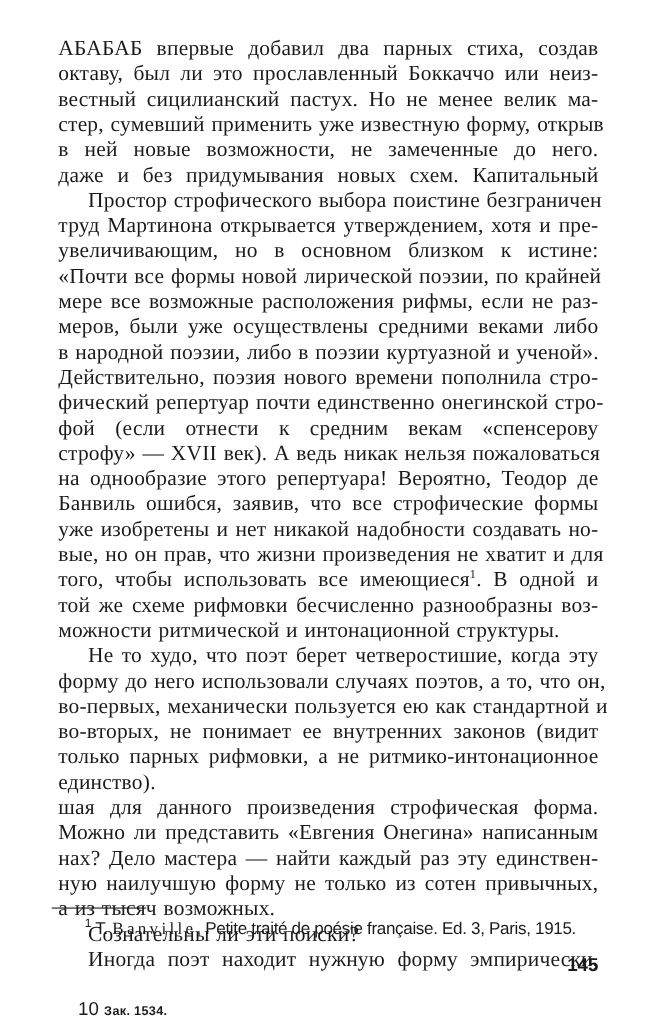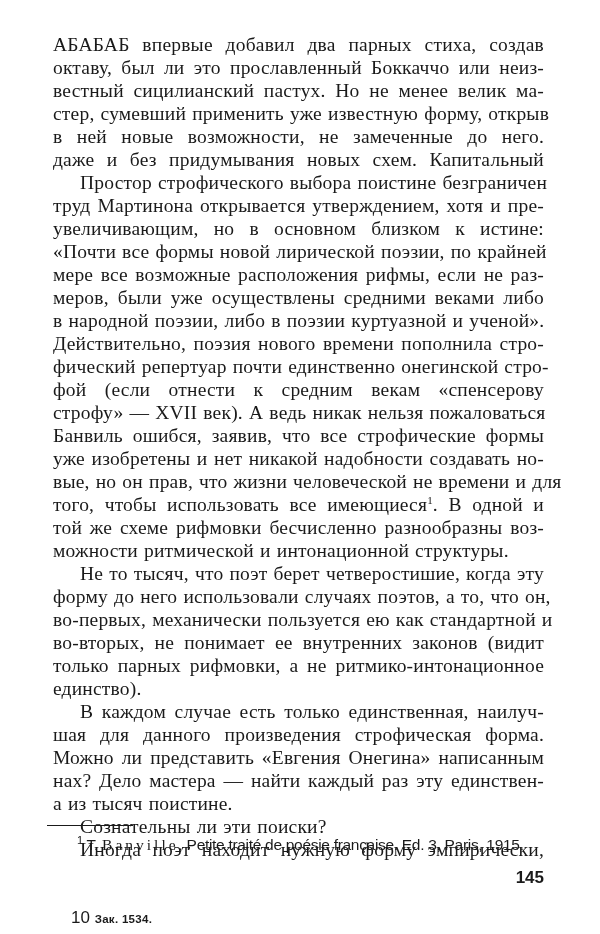--- a/index.html
+++ b/index.html
@@ -117,43 +117,44 @@
     <span class="line">труд Мартинона открывается утверждением, хотя и пре-</span>
     <span class="line">увеличивающим, но в основном близком к истине:</span>
     <span class="line">«Почти все формы новой лирической поэзии, по крайней</span>
     <span class="line">мере все возможные расположения рифмы, если не раз-</span>
     <span class="line">меров, были уже осуществлены средними веками либо</span>
     <span class="line">в народной поэзии, либо в поэзии куртуазной и ученой».</span>
     <span class="line">Действительно, поэзия нового времени пополнила стро-</span>
     <span class="line">фический репертуар почти единственно онегинской стро-</span>
     <span class="line">фой (если отнести к средним векам «спенсерову</span>
     <span class="line">строфу» — XVII век). А ведь никак нельзя пожаловаться</span>
+    <span class="line">на однообразие этого репертуара! Вероятно, Теодор де</span>
     <span class="line">Банвиль ошибся, заявив, что все строфические формы</span>
     <span class="line">уже изобретены и нет никакой надобности создавать но-</span>
-    <span class="line">вые, но он прав, что жизни человеческой не времени и для</span>
+    <span class="line">вые, но он прав, что жизни произведения не хватит и для</span>
     <span class="line"><span>того, чтобы использовать все имеющиеся</span><span class="sup">1</span><span>. В одной и</span></span>
     <span class="line">той же схеме рифмовки бесчисленно разнообразны воз-</span>
     <span class="line last">можности ритмической и интонационной структуры.</span>
   </div>
 
   <div>
-    <span class="line indent">Не то тысяч, что поэт берет четверостишие, когда эту</span>
+    <span class="line indent">Не то худо, что поэт берет четверостишие, когда эту</span>
     <span class="line">форму до него использовали случаях поэтов, а то, что он,</span>
     <span class="line">во-первых, механически пользуется ею как стандартной и</span>
     <span class="line">во-вторых, не понимает ее внутренних законов (видит</span>
     <span class="line">только парных рифмовки, а не ритмико-интонационное</span>
     <span class="line last">единство).</span>
   </div>
 
   <div>
-    <span class="line indent">В каждом случае есть только единственная, наилуч-</span>
     <span class="line">шая для данного произведения строфическая форма.</span>
     <span class="line">Можно ли представить «Евгения Онегина» написанным</span>
     <span class="line">нах? Дело мастера — найти каждый раз эту единствен-</span>
-    <span class="line last">а из тысяч поистине.</span>
+    <span class="line">ную наилучшую форму не только из сотен привычных,</span>
+    <span class="line last">а из тысяч возможных.</span>
   </div>
 
   <div>
     <span class="line indent last">Сознательны ли эти поиски?</span>
   </div>
 
   <div>
     <span class="line indent">Иногда поэт находит нужную форму эмпирически,</span>
 
   </div>

